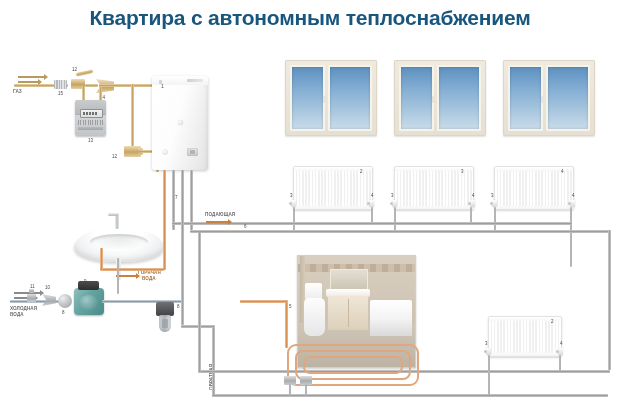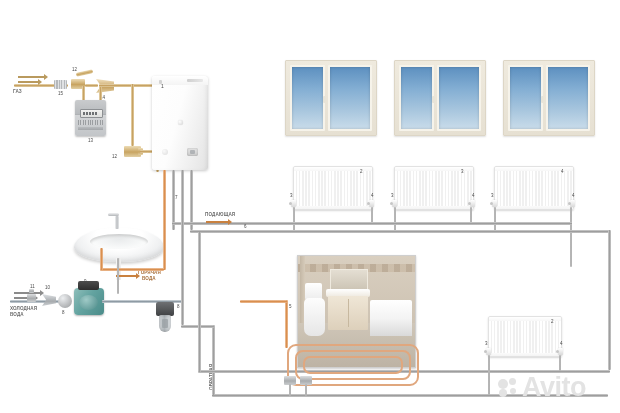--- a/index.html
+++ b/index.html
@@ -225,20 +225,21 @@
   .wm .d1{left:0;top:1px;width:10px;height:10px;}
   .wm .d2{left:11px;top:0;width:7px;height:7px;}
   .wm .d3{left:1px;top:11px;width:8px;height:8px;}
   .wm .d4{left:12px;top:10px;width:6px;height:6px;}
 </style>
 </head>
 <body>
 
 <div id="stage">
 
+  <div class="title">Квартира с автономным теплоснабжением</div>
 
   <div class="gas-h" style="left:14px;top:84px;width:54px;"></div>
   <div class="arrow-tan" style="left:18px;top:76px;width:26px;"></div>
   <div class="arrow-tan" style="left:18px;top:81px;width:20px;"></div>
   <div class="cap" style="left:13px;top:89px;">ГАЗ</div>
 
   <div class="gray-box" style="left:54px;top:80px;width:13px;height:9px;
        background:repeating-linear-gradient(to right,#b5b8bb 0 1.2px,#e0e2e4 1.2px 2.4px);"></div>
   <div class="num" style="left:58px;top:92px;">15</div>
 
@@ -460,23 +461,14 @@
   <div class="num" style="left:177px;top:305px;">8</div>
 
   <div class="pipe-v" style="left:181px;top:170px;height:134px;"></div>
 
   <div class="hot-v" style="left:163px;top:170px;height:100px;"></div>
   <div class="hot-h" style="left:100px;top:268px;width:64px;"></div>
   <div class="hot-v" style="left:100px;top:248px;height:22px;"></div>
 
   <div class="pipe-v thin" style="left:117px;top:258px;height:36px;"></div>
 
-  <div class="wm">
-    <div class="dots">
-      <b class="d1"></b>
-        <b class="d2"></b>
-        <b class="d3"></b>
-        <b class="d4"></b>
-    </div>
-    <span>Avito</span>
-  </div>
 
 </div>
 
 </body></html>

